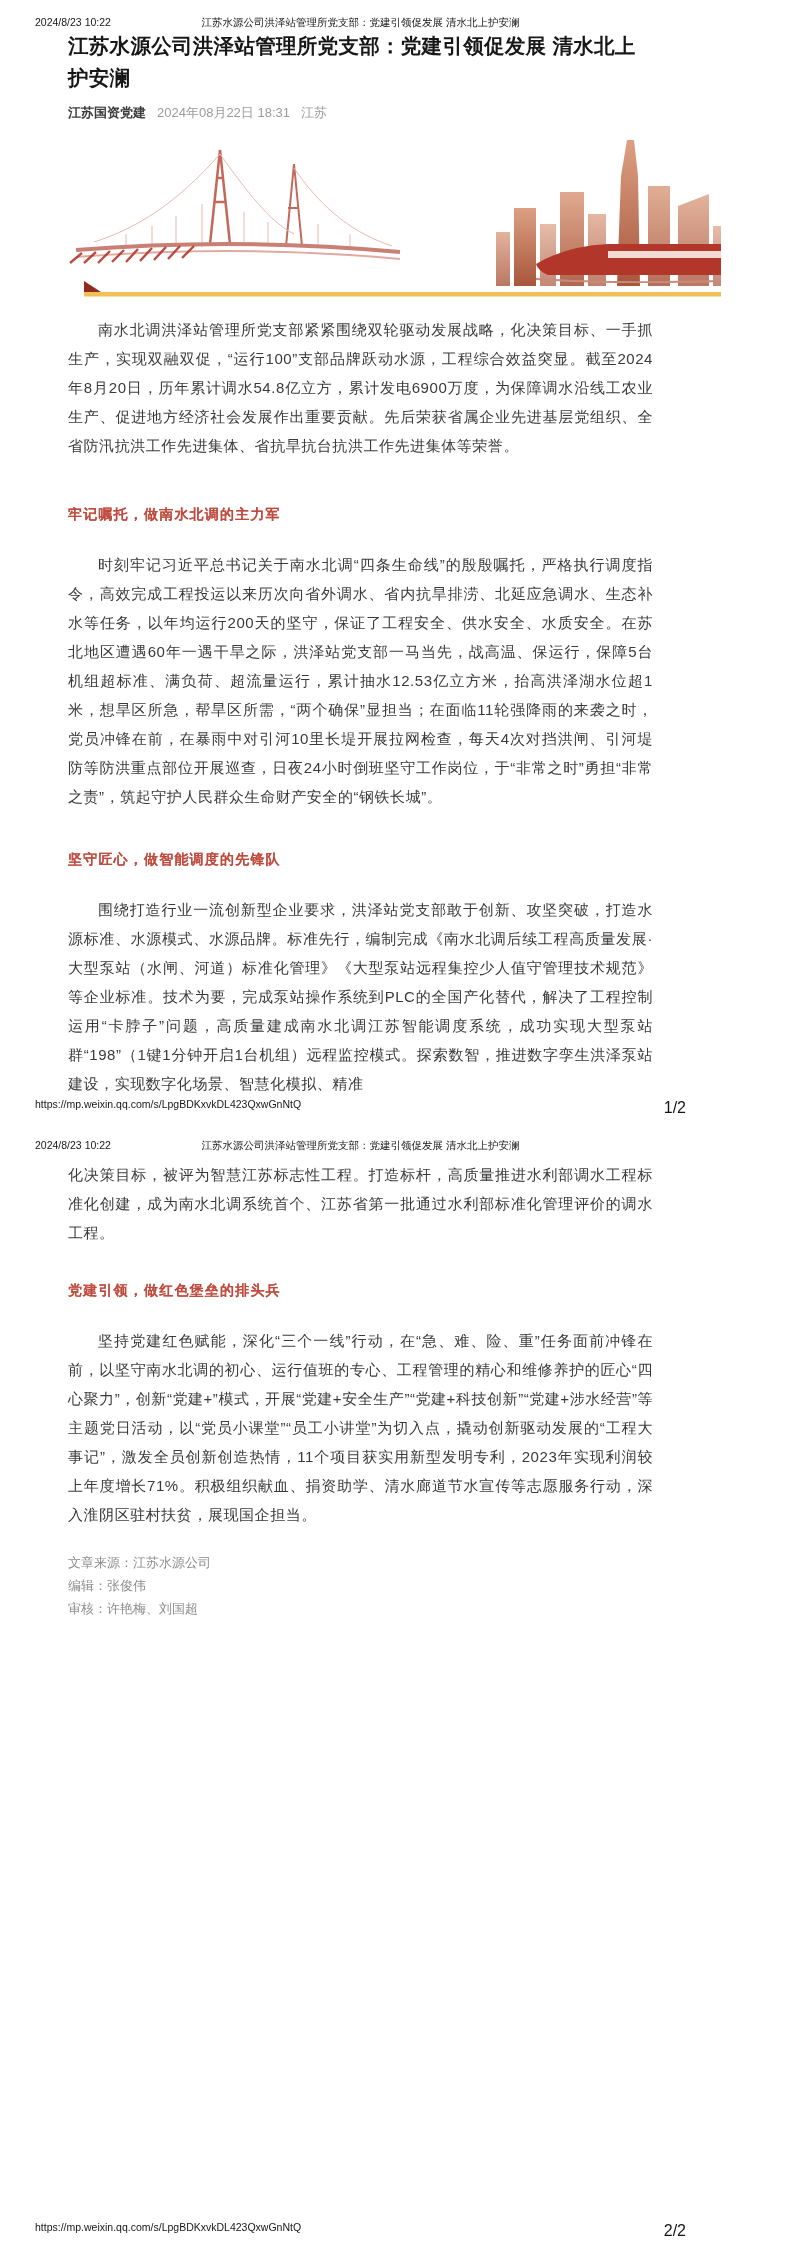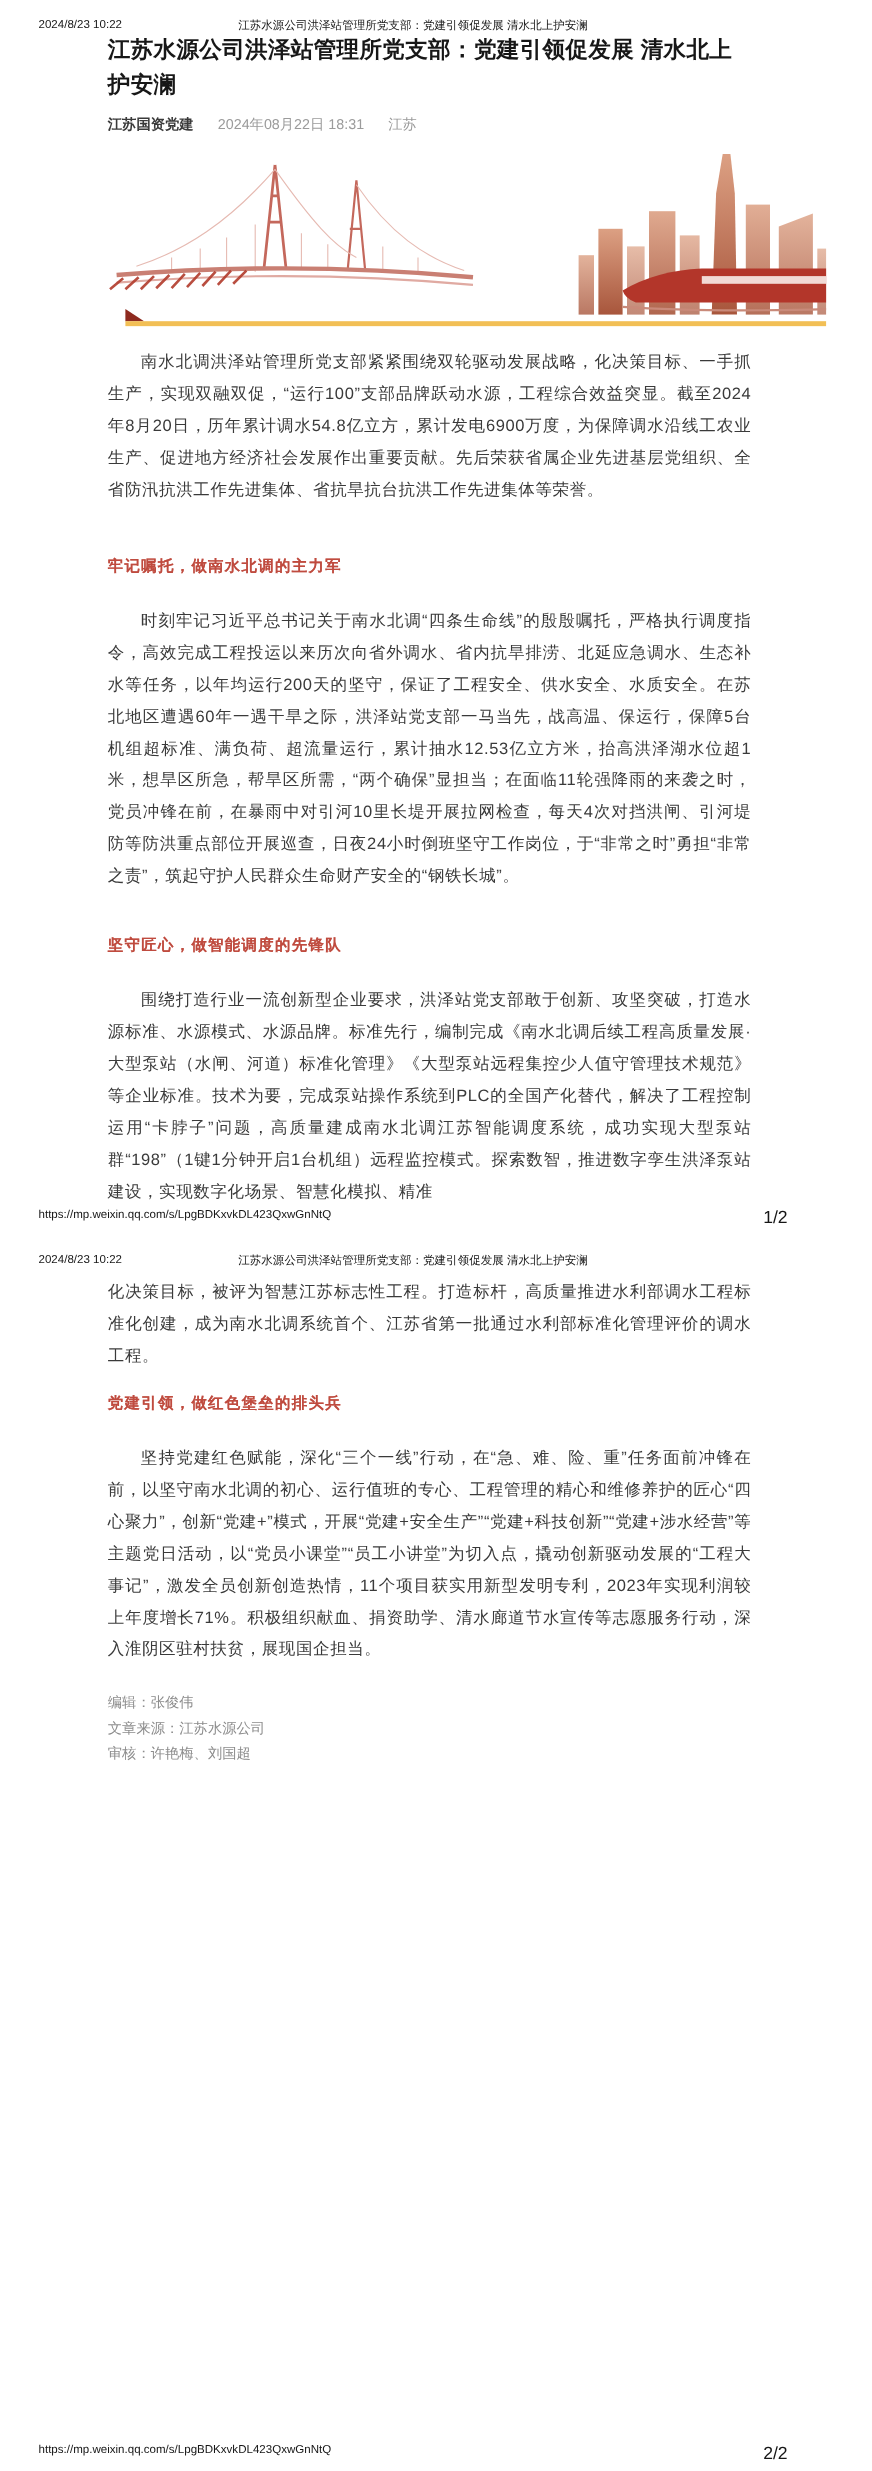--- a/index.html
+++ b/index.html
@@ -1,37 +1,37 @@
 <!DOCTYPE html>
 <html><head>
 <meta charset="utf-8">
 <style>
   html,body{margin:0;padding:0;background:#ffffff;}
   body{width:793px;font-family:"Liberation Sans","DejaVu Sans",sans-serif;}
   .doc{width:793px;}
-  .page{position:relative;width:721px;height:1123px;background:#ffffff;overflow:hidden;padding-left:30px;}
+  .page{position:relative;width:721px;height:1123px;background:#ffffff;overflow:hidden;}
   
   .ph-left{position:absolute;left:35px;top:16px;font-size:10.5px;color:#161616;}
   .ph-center{position:absolute;left:120px;right:120px;top:16px;text-align:center;font-size:10.5px;color:#161616;white-space:nowrap;overflow:hidden;}
   .pf-left{position:absolute;left:35px;bottom:13px;font-size:10.5px;color:#161616;}
   .pf-right{position:absolute;right:35px;bottom:6px;font-size:16px;color:#161616;}
   
   .content{padding:0 68px;}
   .title{margin:30px 0 0;font-size:20.5px;line-height:32px;font-weight:700;color:#171717;letter-spacing:.3px;}
-  .byline{margin-top:10px;font-size:13px;color:#9b9b9b;display:flex;gap:22px;align-items:flex-start;}
+  .byline{margin-top:10px;font-size:13px;color:#9b9b9b;display:flex;gap:11px;align-items:flex-start;}
   .account{color:#3a3a3a;font-weight:700;}
   .banner{margin:12px 0 0;height:165px;}
   .body{margin:0;font-size:15px;line-height:29px;letter-spacing:.55px;text-align:justify;color:#3a3a3a;}
   .indent{text-indent:2em;}
   .p-intro{margin-top:16px;}
   .h-red{margin:46px 0 0;font-size:14px;font-weight:700;color:#bf4b3f;letter-spacing:1.2px;text-shadow:0 0 .4px #d98a80;}
   .h-red.h2{margin-top:40px;}
   .p-sec{margin-top:26px;}
   .p-cont{margin-top:37px;}
-  .h-red.h3{margin-top:20px;}
+  .h-red.h3{margin-top:35px;}
   .credits{margin-top:22px;font-size:13px;line-height:23px;color:#8c8c8c;}
 </style>
 </head>
 <body>
 
 <div class="doc">
 
   <section class="page">
     <span class="ph-left">2024/8/23 10:22</span>
     <span class="ph-center">江苏水源公司洪泽站管理所党支部：党建引领促发展 清水北上护安澜</span>
@@ -106,22 +106,22 @@
     <span class="ph-left">2024/8/23 10:22</span>
     <span class="ph-center">江苏水源公司洪泽站管理所党支部：党建引领促发展 清水北上护安澜</span>
 
     <main class="content">
       <p class="body p-cont">化决策目标，被评为智慧江苏标志性工程。打造标杆，高质量推进水利部调水工程标准化创建，成为南水北调系统首个、江苏省第一批通过水利部标准化管理评价的调水工程。</p>
 
       <h2 class="h-red h3">党建引领，做红色堡垒的排头兵</h2>
       <p class="body indent p-sec">坚持党建红色赋能，深化“三个一线”行动，在“急、难、险、重”任务面前冲锋在前，以坚守南水北调的初心、运行值班的专心、工程管理的精心和维修养护的匠心“四心聚力”，创新“党建+”模式，开展“党建+安全生产”“党建+科技创新”“党建+涉水经营”等主题党日活动，以“党员小课堂”“员工小讲堂”为切入点，撬动创新驱动发展的“工程大事记”，激发全员创新创造热情，11个项目获实用新型发明专利，2023年实现利润较上年度增长71%。积极组织献血、捐资助学、清水廊道节水宣传等志愿服务行动，深入淮阴区驻村扶贫，展现国企担当。</p>
 
       <div class="credits">
+        <div>文章来源：江苏水源公司</div>
         <div>编辑：张俊伟</div>
-        <div>文章来源：江苏水源公司</div>
         <div>审核：许艳梅、刘国超</div>
       </div>
     </main>
 
     <span class="pf-left">https://mp.weixin.qq.com/s/LpgBDKxvkDL423QxwGnNtQ</span>
     <span class="pf-right">2/2</span>
   </section>
 
 </div>
 

